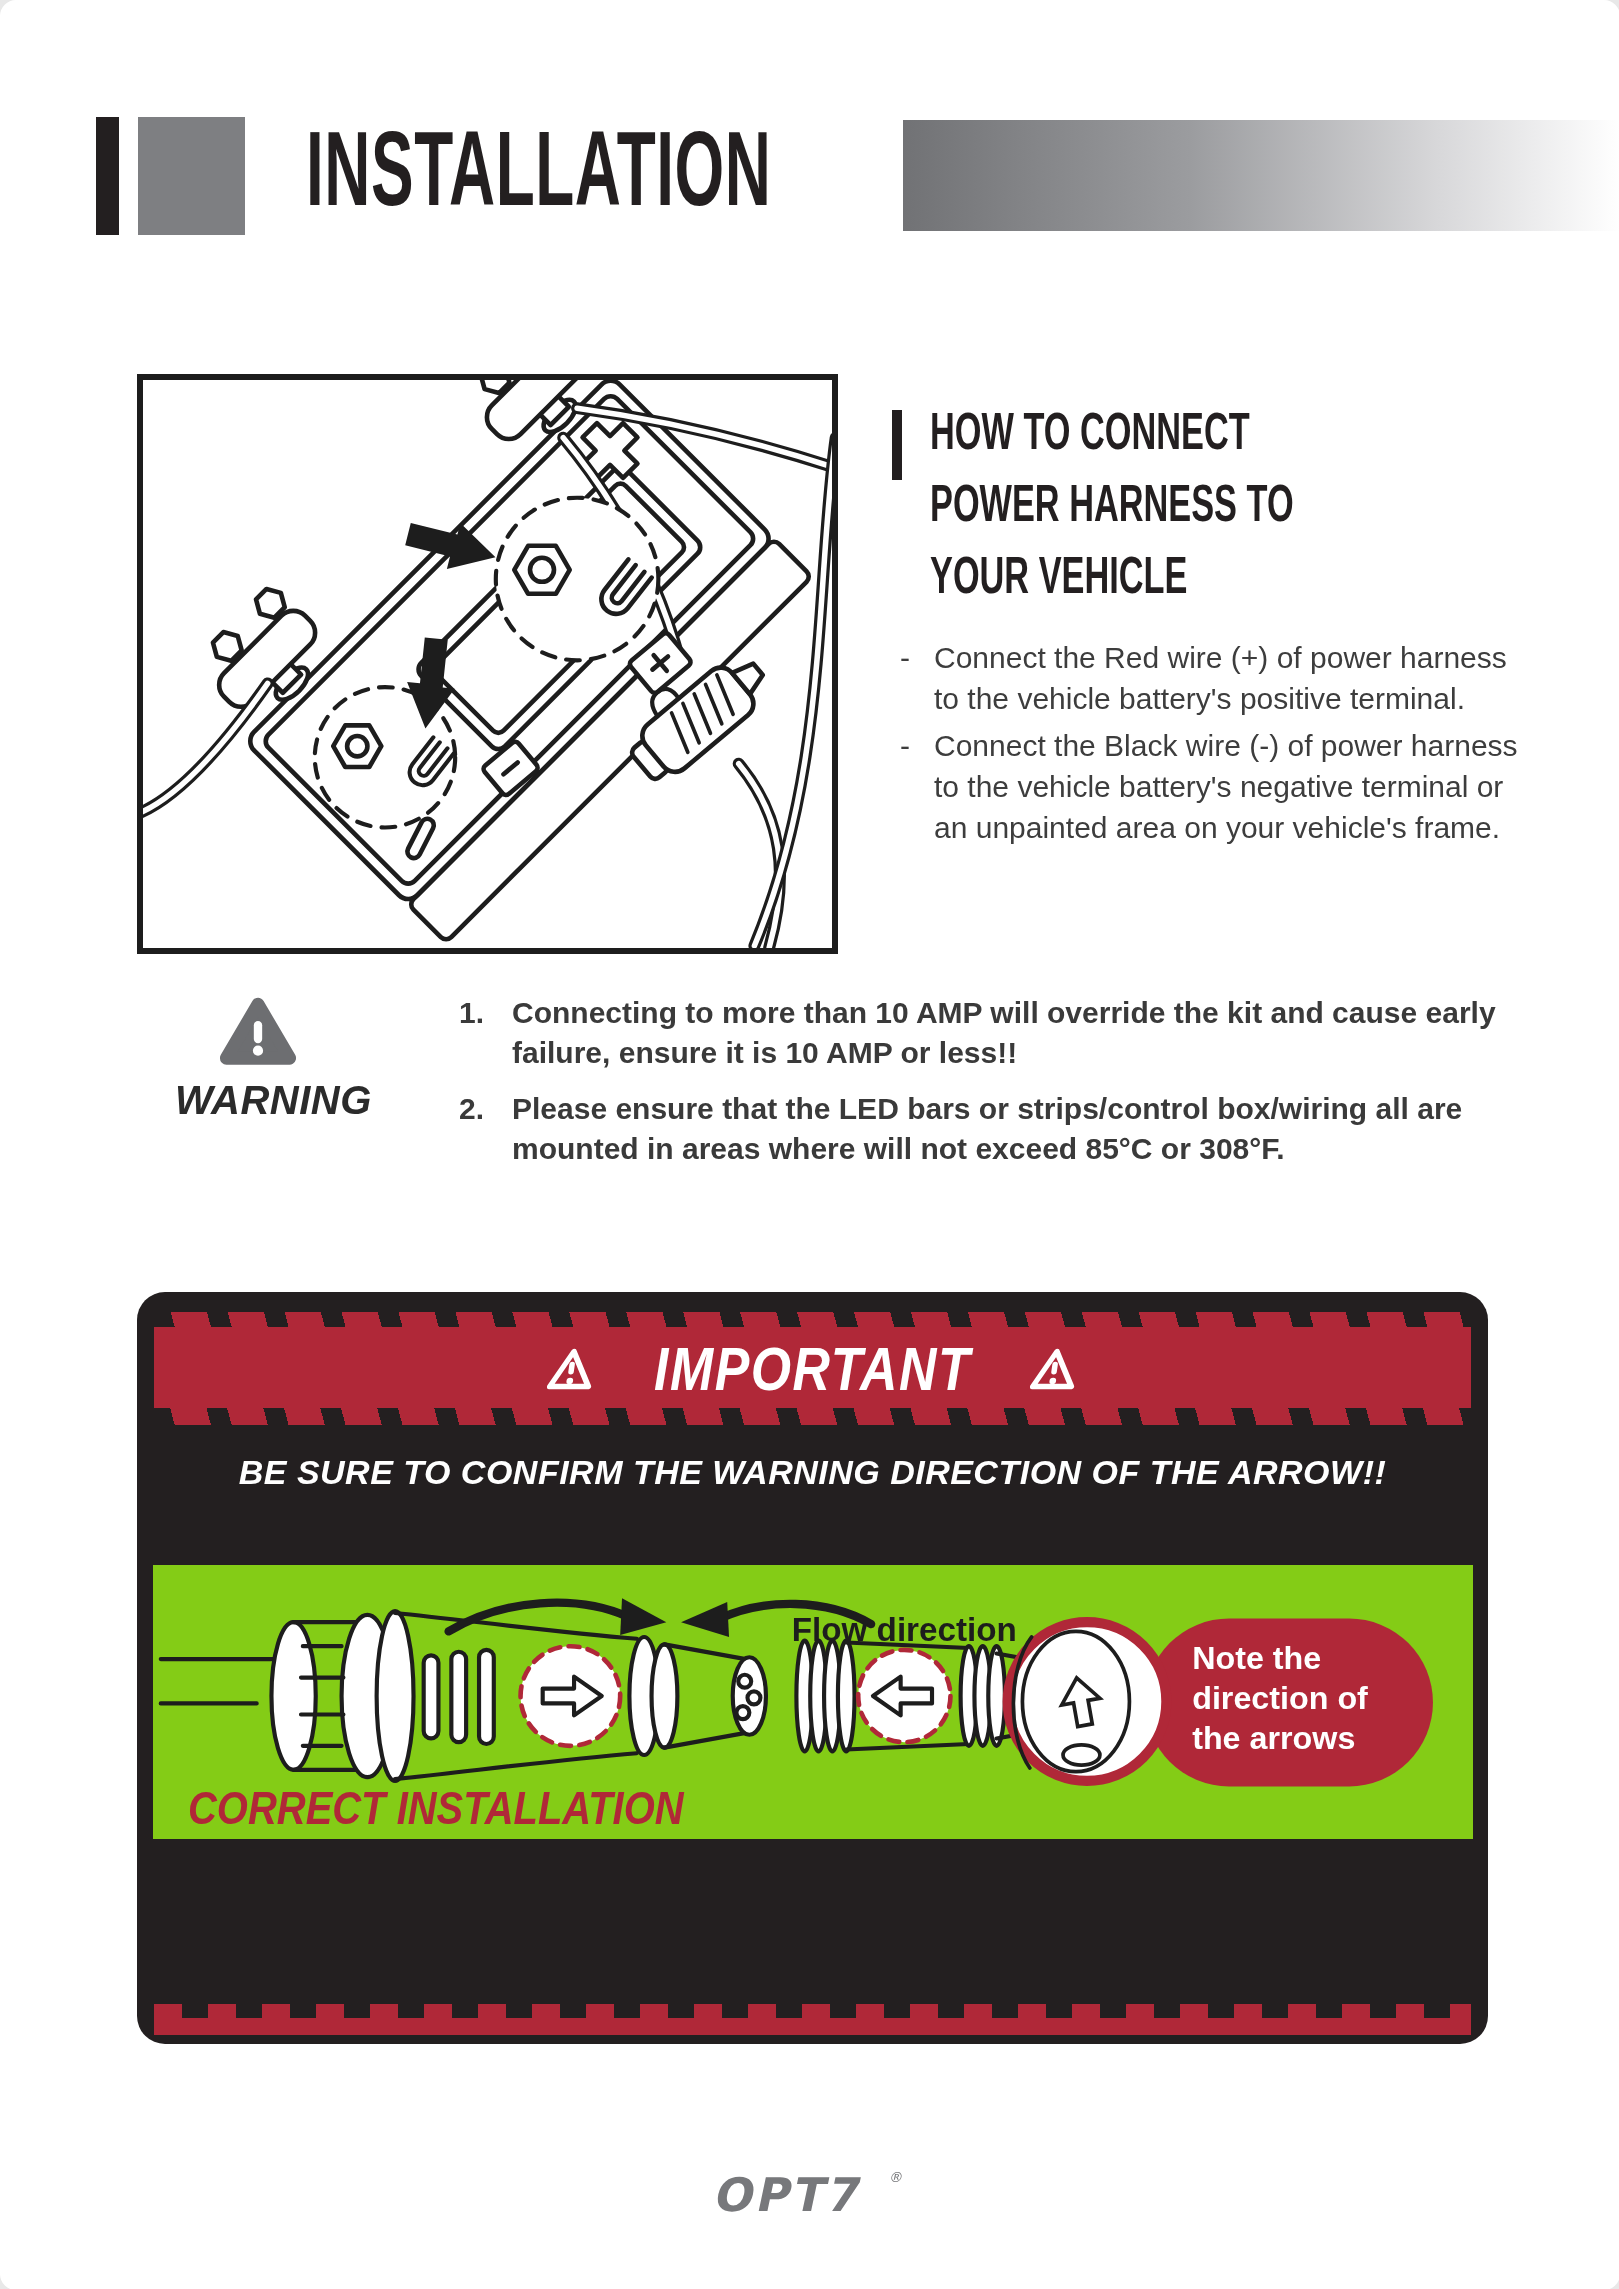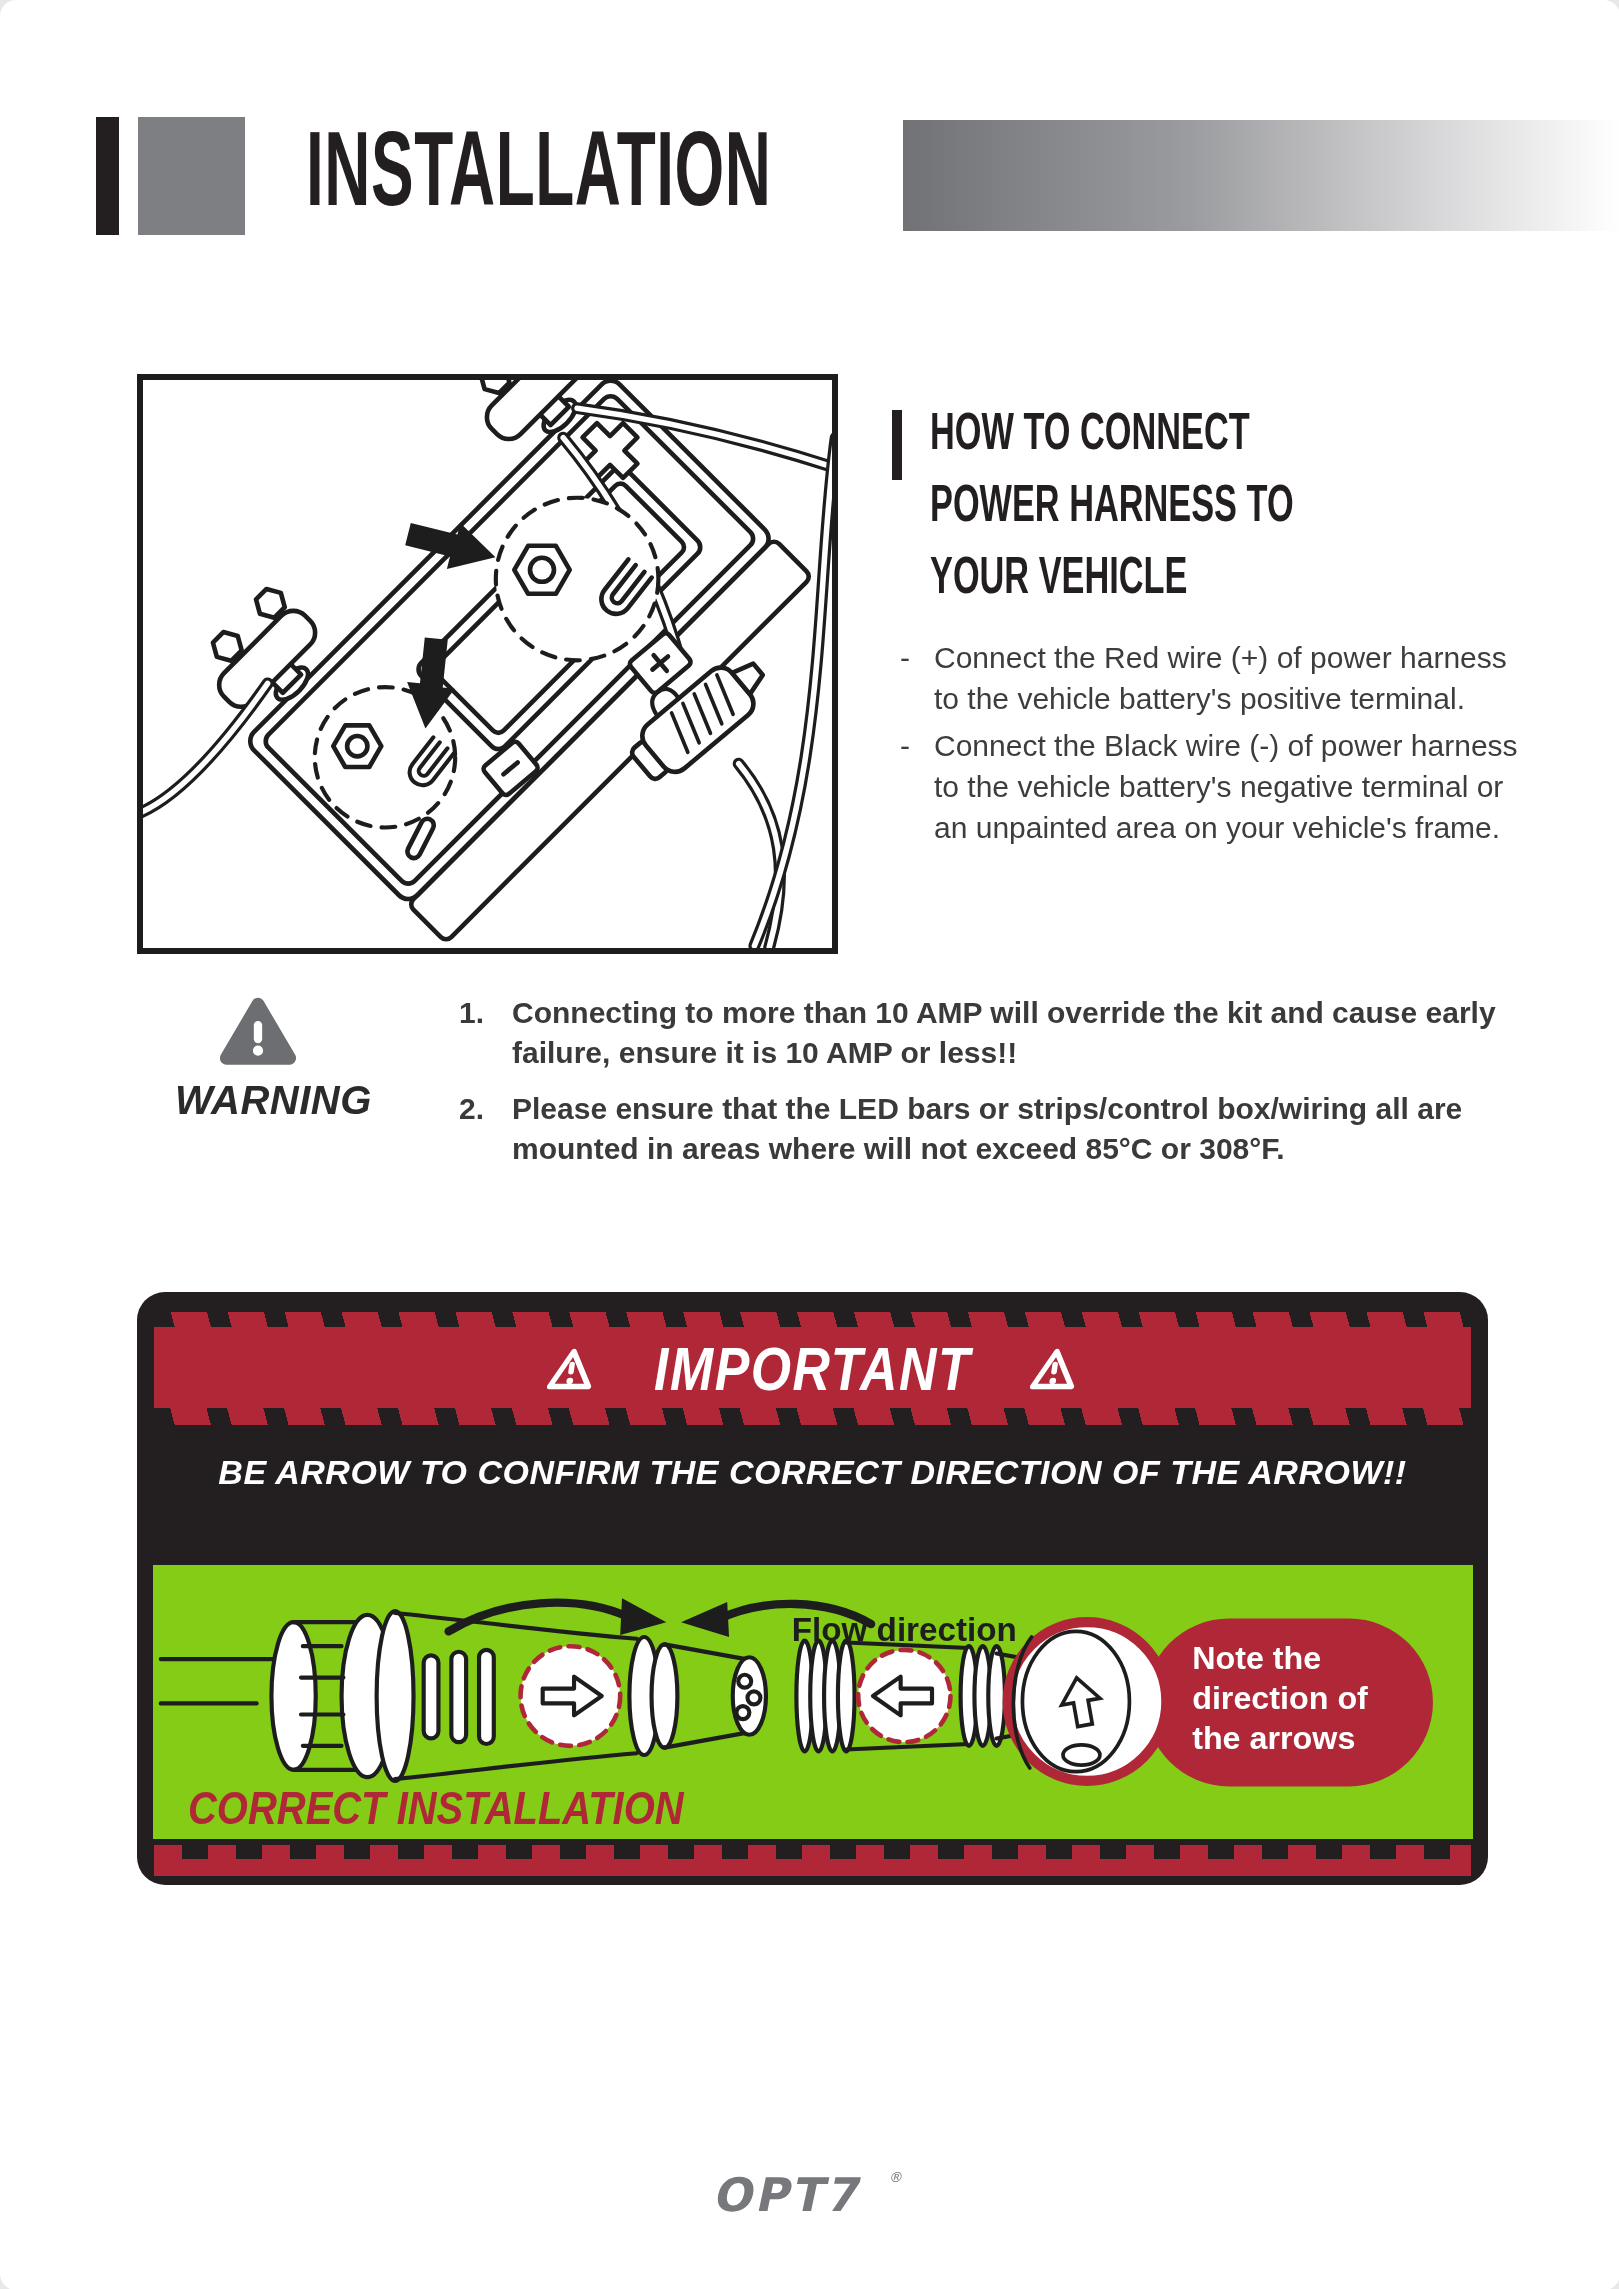--- a/index.html
+++ b/index.html
@@ -38,21 +38,21 @@
   
   .warn-icon { left:219px; top:995px; width:78px; height:74px; }
   .warn-word { left:175px; top:1078px; font-size:40px; font-weight:900; font-style:italic;
                color:#2b2b2b; letter-spacing:0.5px; }
   .warn-list { left:459px; top:993px; width:1071px; font-size:30px; line-height:40px;
                font-weight:600; color:#3a3a3a; }
   .warn-item { display:flex; margin-bottom:15.7px; }
   .warn-item .num { width:53px; flex:0 0 53px; }
 
   
-  .banner { left:137px; top:1292px; width:1351px; height:593px;
+  .banner { left:137px; top:1292px; width:1351px; height:752px;
             background:#231f20; border-radius:28px; }
   .red-band { position:absolute; left:16.6px; right:16.6px; top:20px; height:113px; background:#b02838; }
   .teeth { position:absolute; left:0; right:0; height:14.8px;
            background:repeating-linear-gradient(75deg,#231f20 0 20px,transparent 20px 55px); }
   .teeth.tt { top:0; }
   .teeth.tb { bottom:0; height:17.5px; }
   .band-title { position:absolute; inset:0; display:flex; align-items:center; justify-content:center; gap:31px; }
   .band-title .ttl { color:#fff; font-size:61px; font-weight:900; font-style:italic;
                      letter-spacing:1.8px; white-space:nowrap; }
   .band-title .ttl .cond { transform:scaleX(0.85); transform-origin:center; }
@@ -225,21 +225,21 @@
         <svg width="48" height="46" viewBox="0 0 52 50">
           <g transform="skewX(-8)">
             <path d="M30,6 L51,44 H9 z" fill="none" stroke="#fff" stroke-width="6" stroke-linejoin="round"></path>
             <rect x="27" y="17" width="6" height="14" rx="3" fill="#fff"></rect>
             <circle cx="30" cy="38" r="3.6" fill="#fff"></circle>
           </g>
         </svg>
       </div>
     </div>
     <div class="banner-lines">
-      <span>BE ARROW TO CONFIRM THE CORRECT DIRECTION OF THE ARROW!!</span><br>
+      <span>BE SURE TO CONFIRM THE WARNING DIRECTION OF THE ARROW!!</span><br>
     </div>
 
     <div class="illus">
       <svg viewBox="0 0 1430 297">
         <g fill="none" stroke="#1d1d1d" stroke-width="4.5" stroke-linecap="round" stroke-linejoin="round">
 
           <path d="M8,102 H132 M8,150 H112"></path>
 
           <ellipse cx="152" cy="142" rx="24" ry="80" fill="#fff"></ellipse>
           <path d="M152,62 H232 M152,222 H232"></path>

